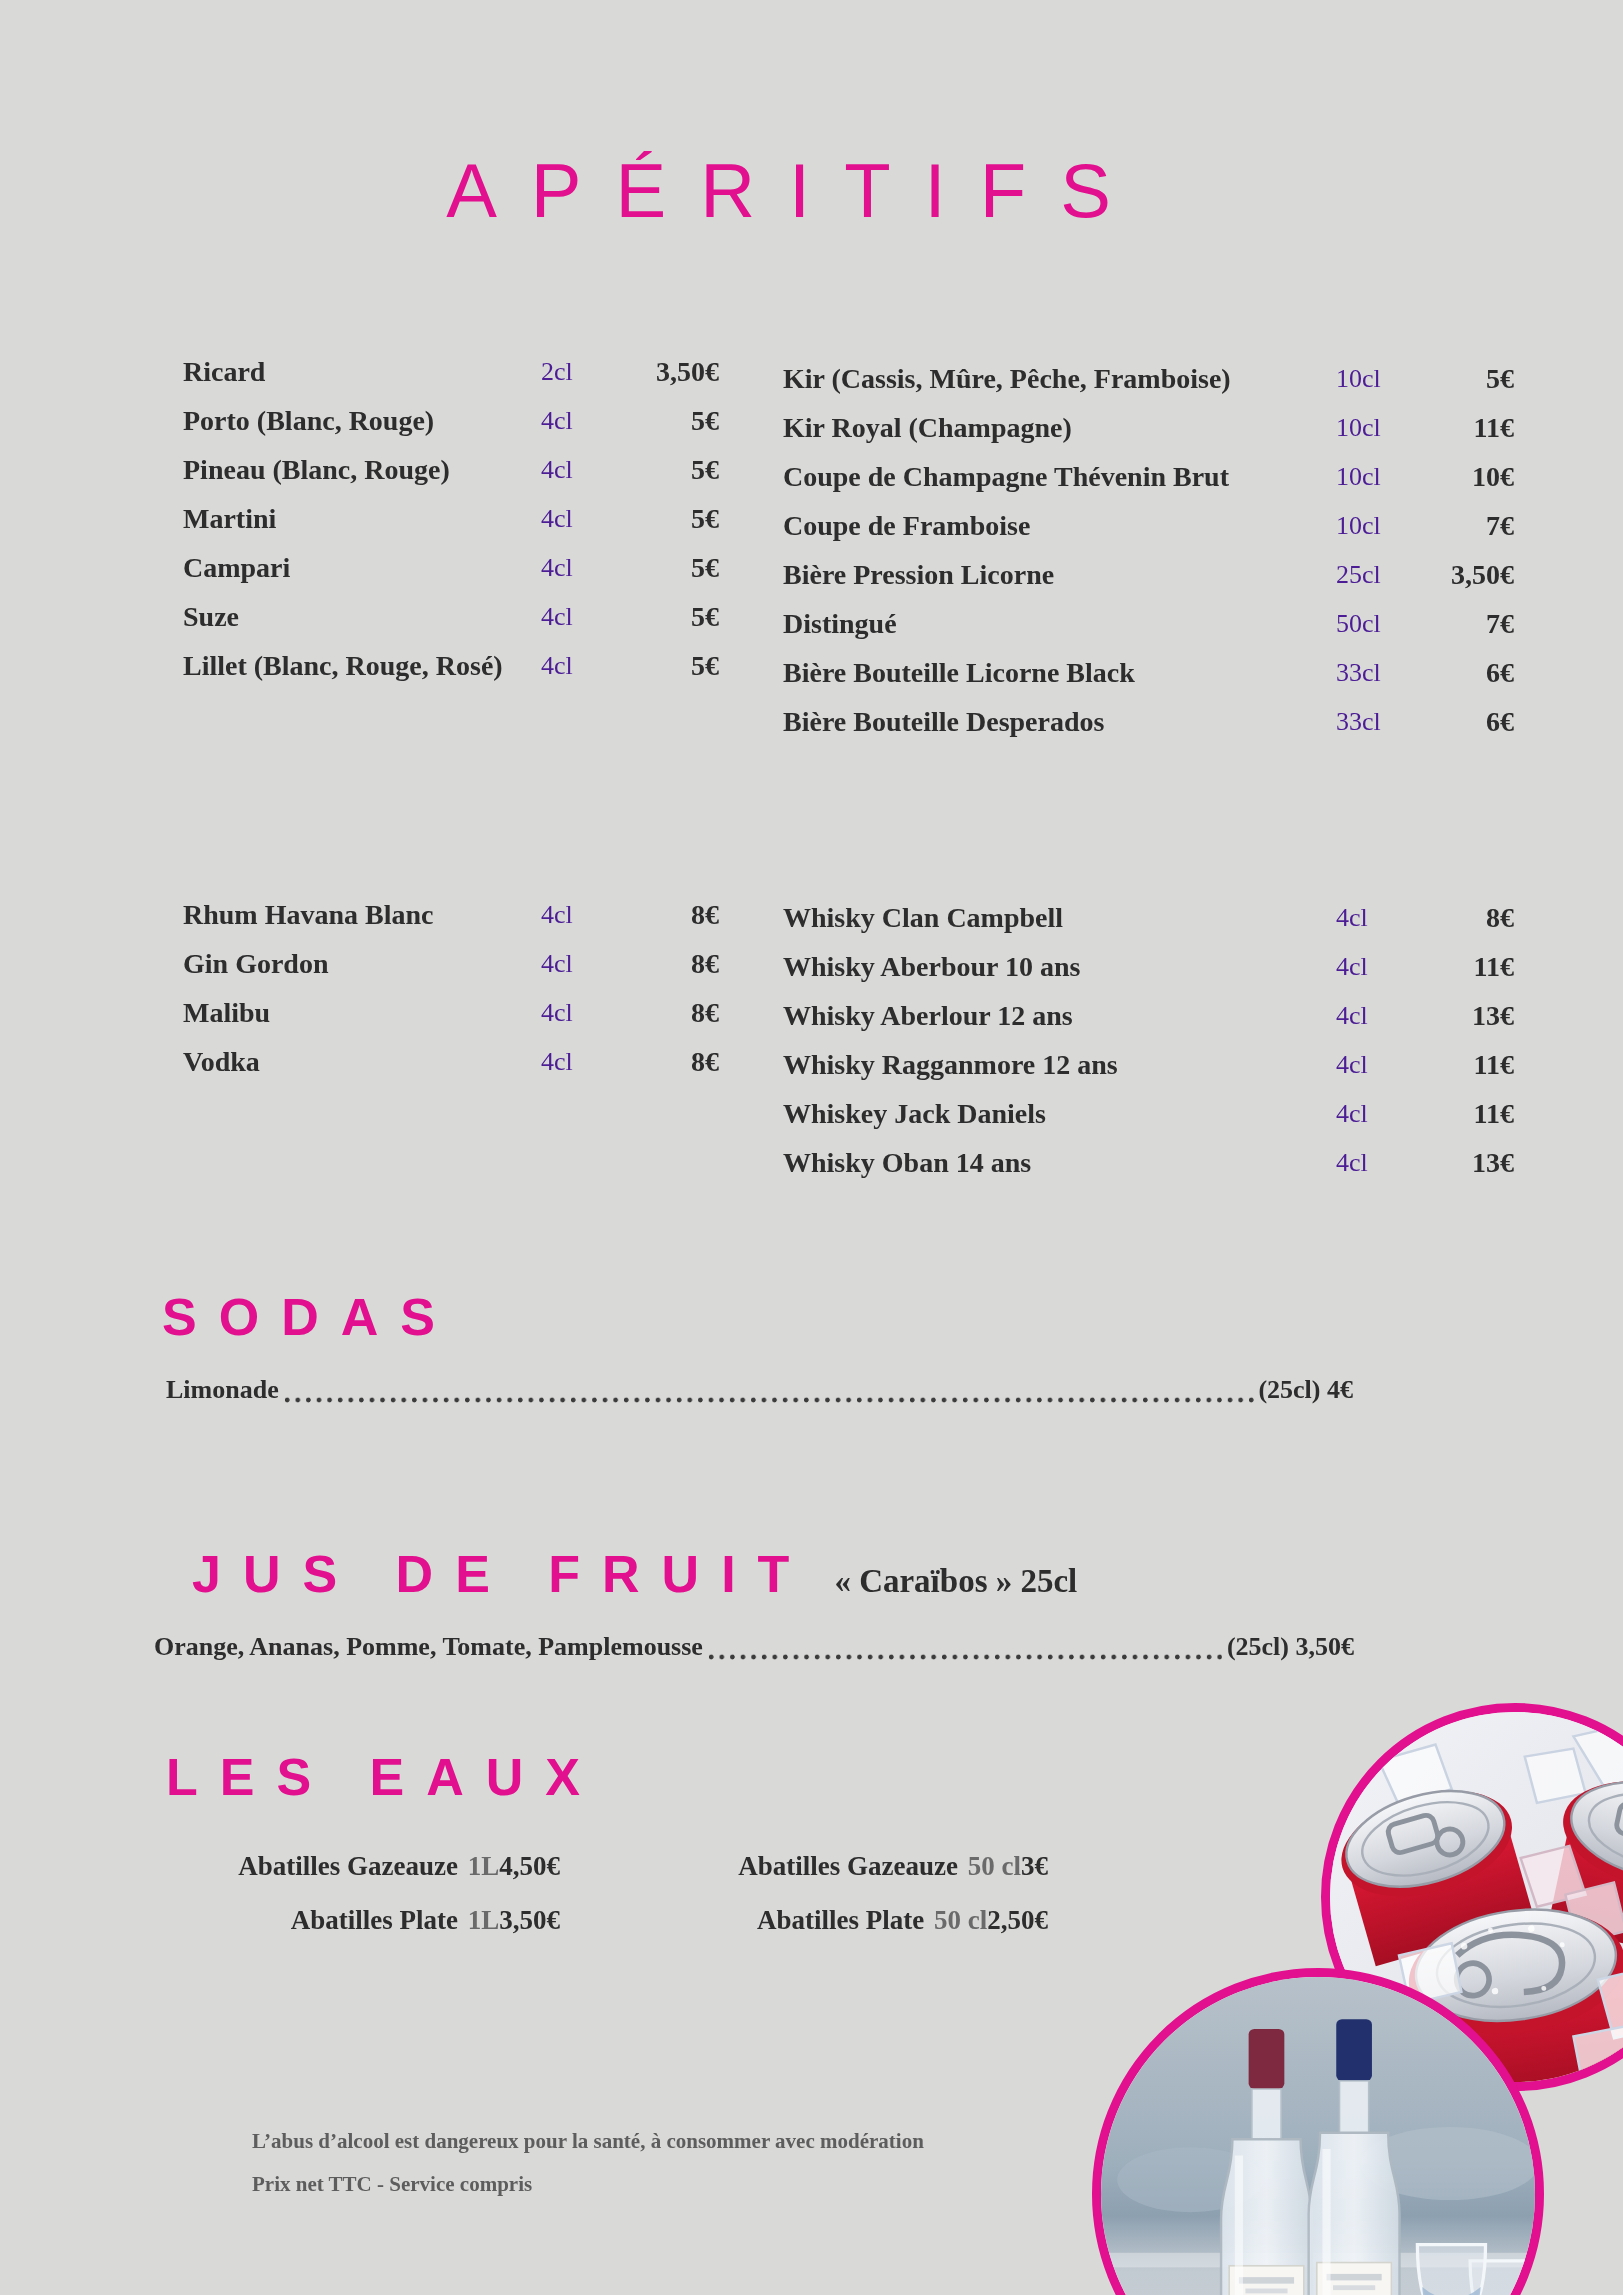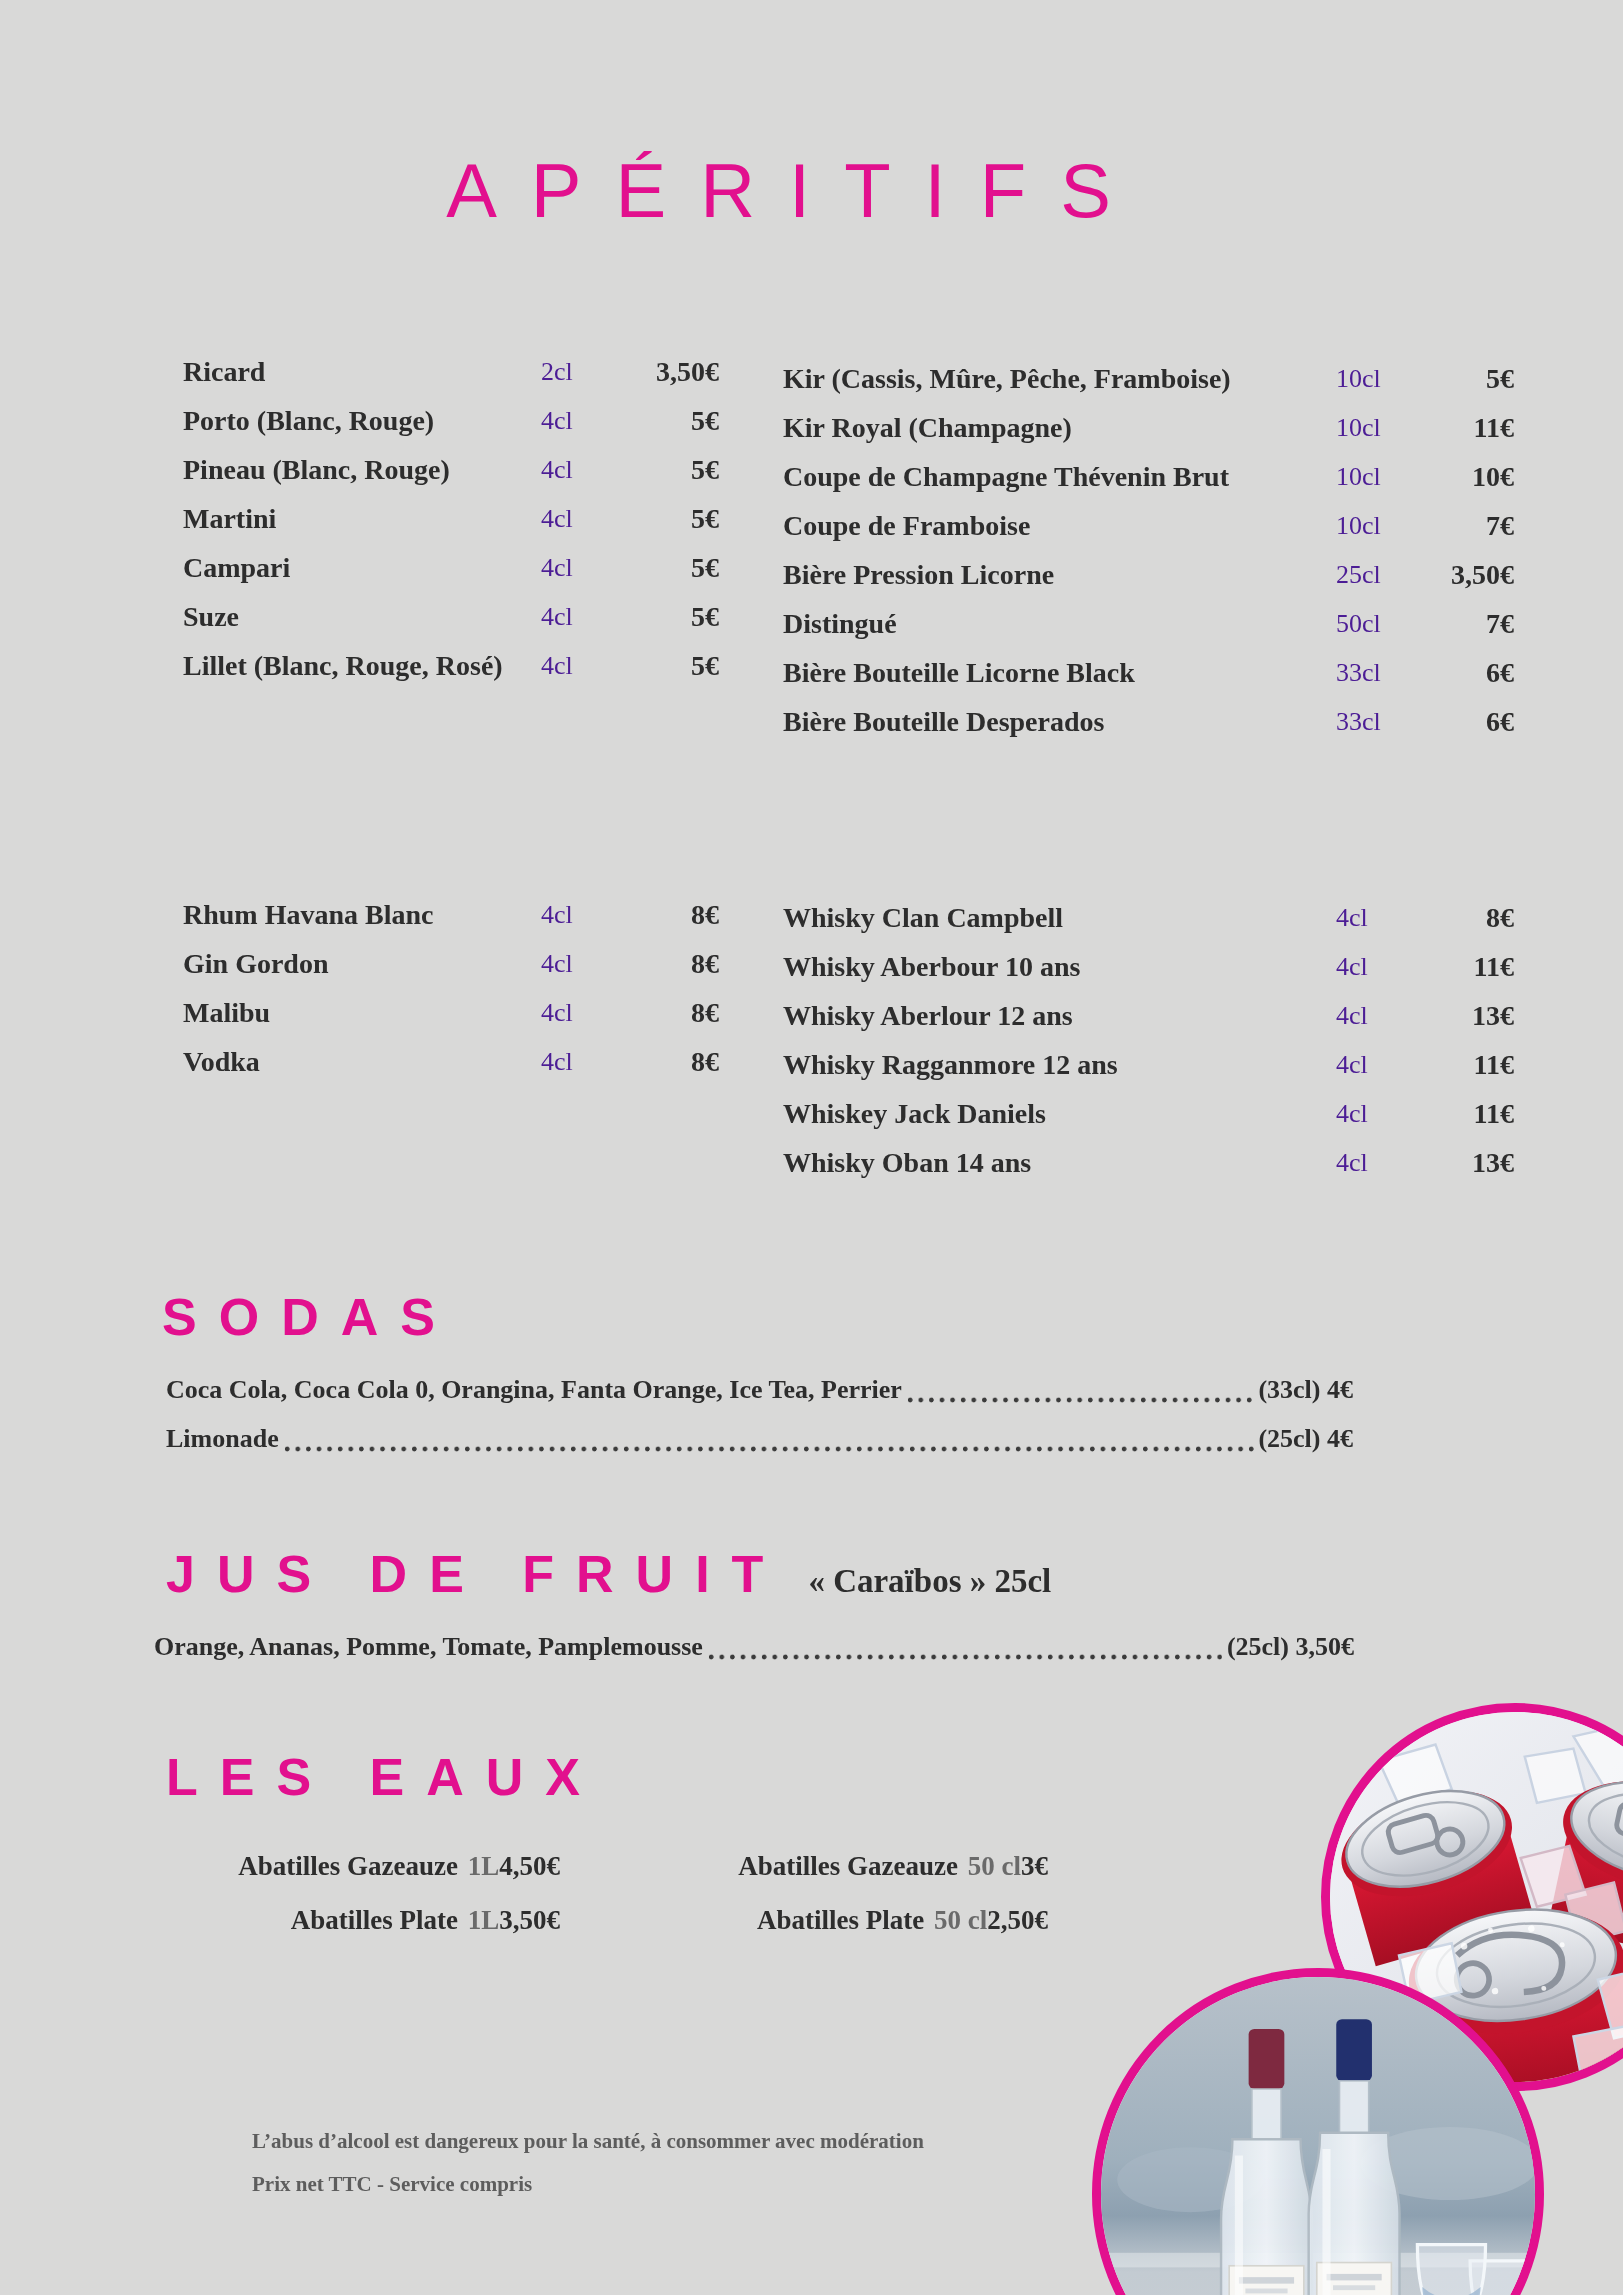--- a/index.html
+++ b/index.html
@@ -17,21 +17,21 @@
   }
   .heading{
     position:absolute;margin:0;
     font-family:"Liberation Sans",sans-serif;font-weight:bold;
     font-size:52px;line-height:60px;letter-spacing:22px;
     color:#e2108e;white-space:nowrap;
   }
   #sodas-h{left:162px;top:1287px;}
   #eaux-h{left:166px;top:1747px;}
   #jus-head{position:absolute;left:166px;top:1544px;display:flex;align-items:baseline;gap:23px;}
-  #jus-head .heading{position:static;}
+  #jus-head .heading{position:static;margin-left:26px;}
   .jus-sub{font-size:33px;font-weight:bold;color:#2d2d2d;white-space:nowrap;}
   
   .list{position:absolute;}
   #b1l{left:183px;top:347px;width:536px;}
   #b1r{left:783px;top:354px;width:731px;}
   #b2l{left:183px;top:890px;width:536px;}
   #b2r{left:783px;top:893px;width:731px;}
   .menu-row{display:grid;grid-template-columns:1fr 71px 107px;height:49px;line-height:49px;white-space:nowrap;}
   .name{font-weight:bold;font-size:28px;overflow:visible;}
   .vol{font-size:26px;color:#4c1d95;font-family:Liberation Serif, serif;}
@@ -224,25 +224,20 @@
       <div class="menu-row">
         <span class="name">Whisky Oban 14 ans</span>
         <span class="vol">4cl</span>
         <span class="price">13€</span>
       </div>
     </section>
 
   <h2 class="heading" id="sodas-h">SODAS</h2>
   <section class="dot-rows" id="sodas-lines">
 
-      <div class="dot-row">
-        <span class="dlabel">Coca Cola, Coca Cola 0, Orangina, Fanta Orange, Ice Tea, Perrier</span>
-        <span class="leader"></span>
-        <span class="dtail">(33cl) 4€</span>
-      </div>
 
       <div class="dot-row">
         <span class="dlabel">Limonade</span>
         <span class="leader"></span>
         <span class="dtail">(25cl) 4€</span>
       </div>
     </section>
 
   <div id="jus-head">
     <h2 class="heading">JUS DE FRUIT</h2>

